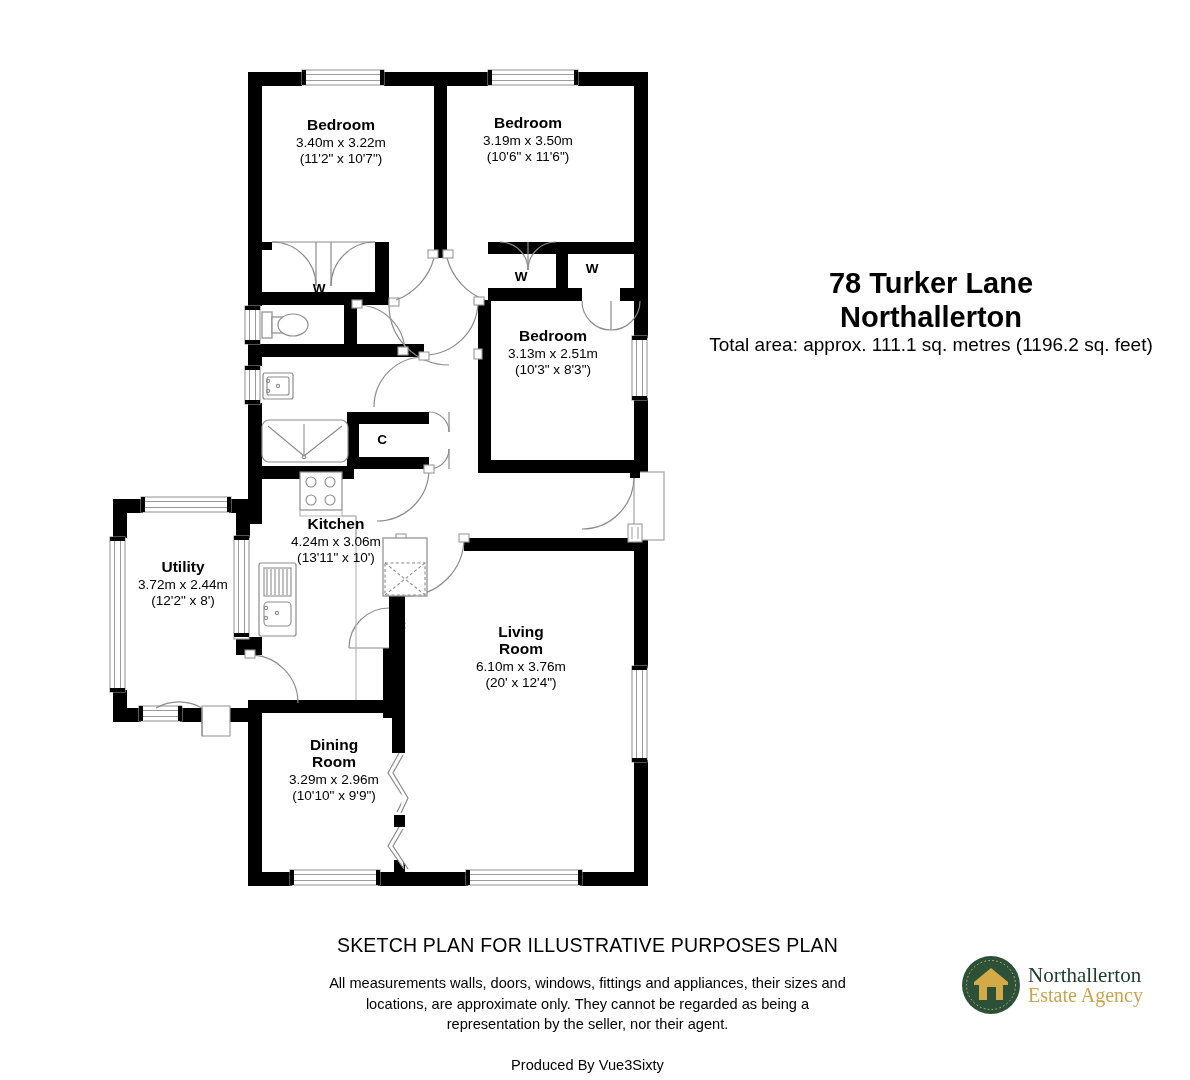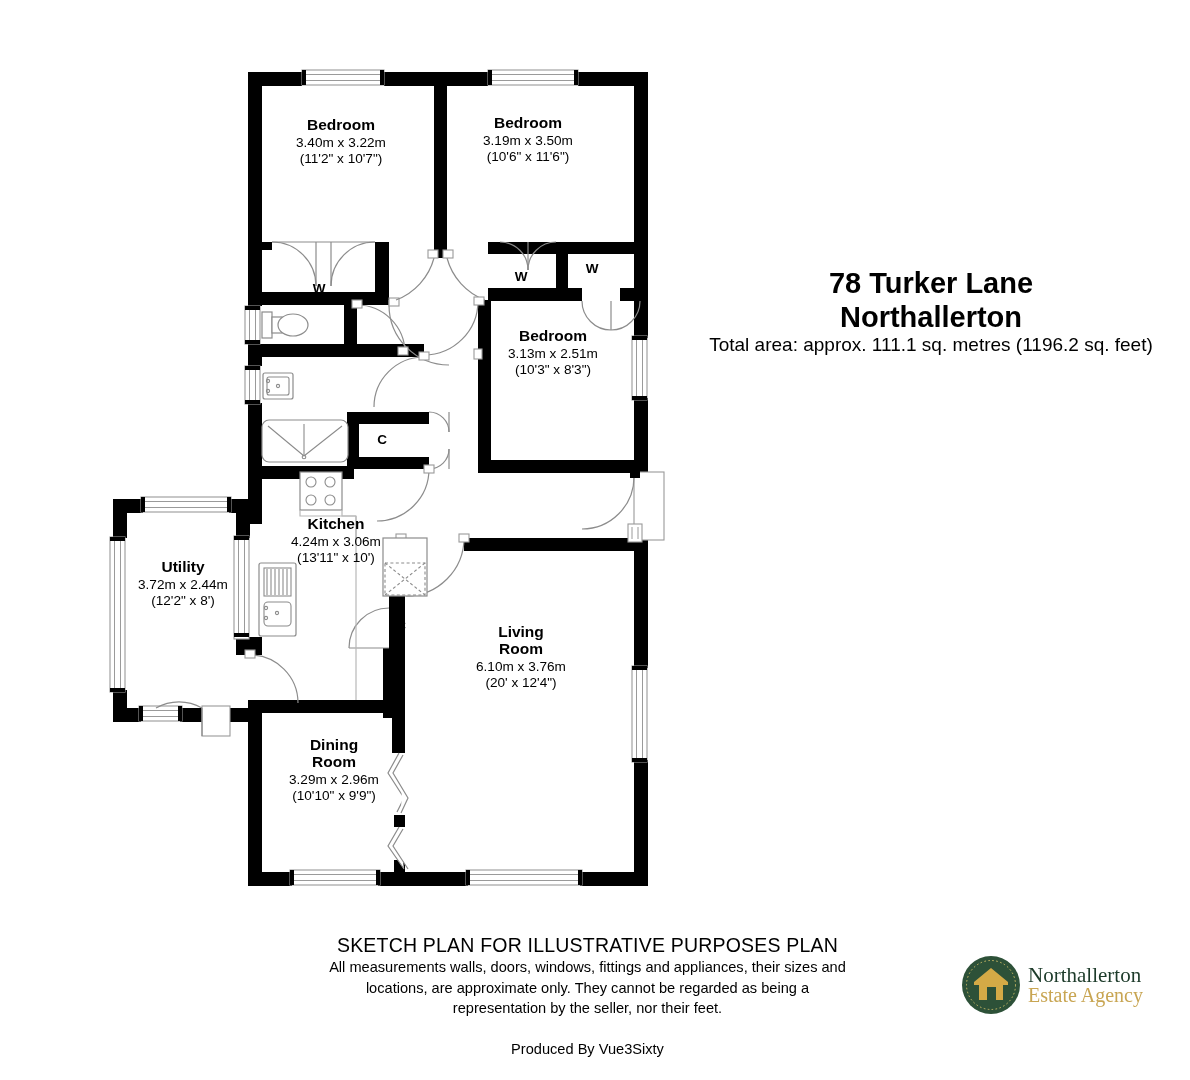--- a/index.html
+++ b/index.html
@@ -60,20 +60,21 @@
     top: 934px;
     width: 745px;
     text-align: center;
   }
   .footer-heading {
     font-size: 19.5px;
     font-weight: normal;
     letter-spacing: 0.2px;
   }
   .footer-body {
+    margin-top: 16px;
     font-size: 14.6px;
     line-height: 1.42;
   }
   .footer-produced {
     margin-top: 22px;
     font-size: 14.6px;
   }
 
   
   .logo {
@@ -537,21 +538,21 @@
     <div class="title-line">78 Turker Lane</div>
     <div class="title-line">Northallerton</div>
     <div class="area-line">Total area: approx. 111.1 sq. metres (1196.2 sq. feet)</div>
   </div>
 
   <div class="footer">
     <div class="footer-heading">SKETCH PLAN FOR ILLUSTRATIVE PURPOSES PLAN</div>
     <div class="footer-body">
       <div>All measurements walls, doors, windows, fittings and appliances, their sizes and</div>
       <div>locations, are approximate only. They cannot be regarded as being a</div>
-      <div>representation by the seller, nor their feet.</div>
+      <div>representation by the seller, nor their agent.</div>
     </div>
     <div class="footer-produced">Produced By Vue3Sixty</div>
   </div>
 
   <svg class="logo" viewBox="0 0 196 62">
     <g>
       <circle cx="31" cy="31" r="29" fill="#2d5138"></circle>
       <circle cx="31" cy="31" r="24.5" fill="none" stroke="#d8c36a" stroke-width="0.9" stroke-dasharray="1.6 2.4"></circle>
       <path d="M 31 14 L 48 28 L 48 31 L 43 31 L 43 46 L 19 46 L 19 31 L 14 31 L 14 28 Z" fill="#d4aa46"></path>
       <rect x="27" y="33" width="9" height="13" fill="#2d5138"></rect>

